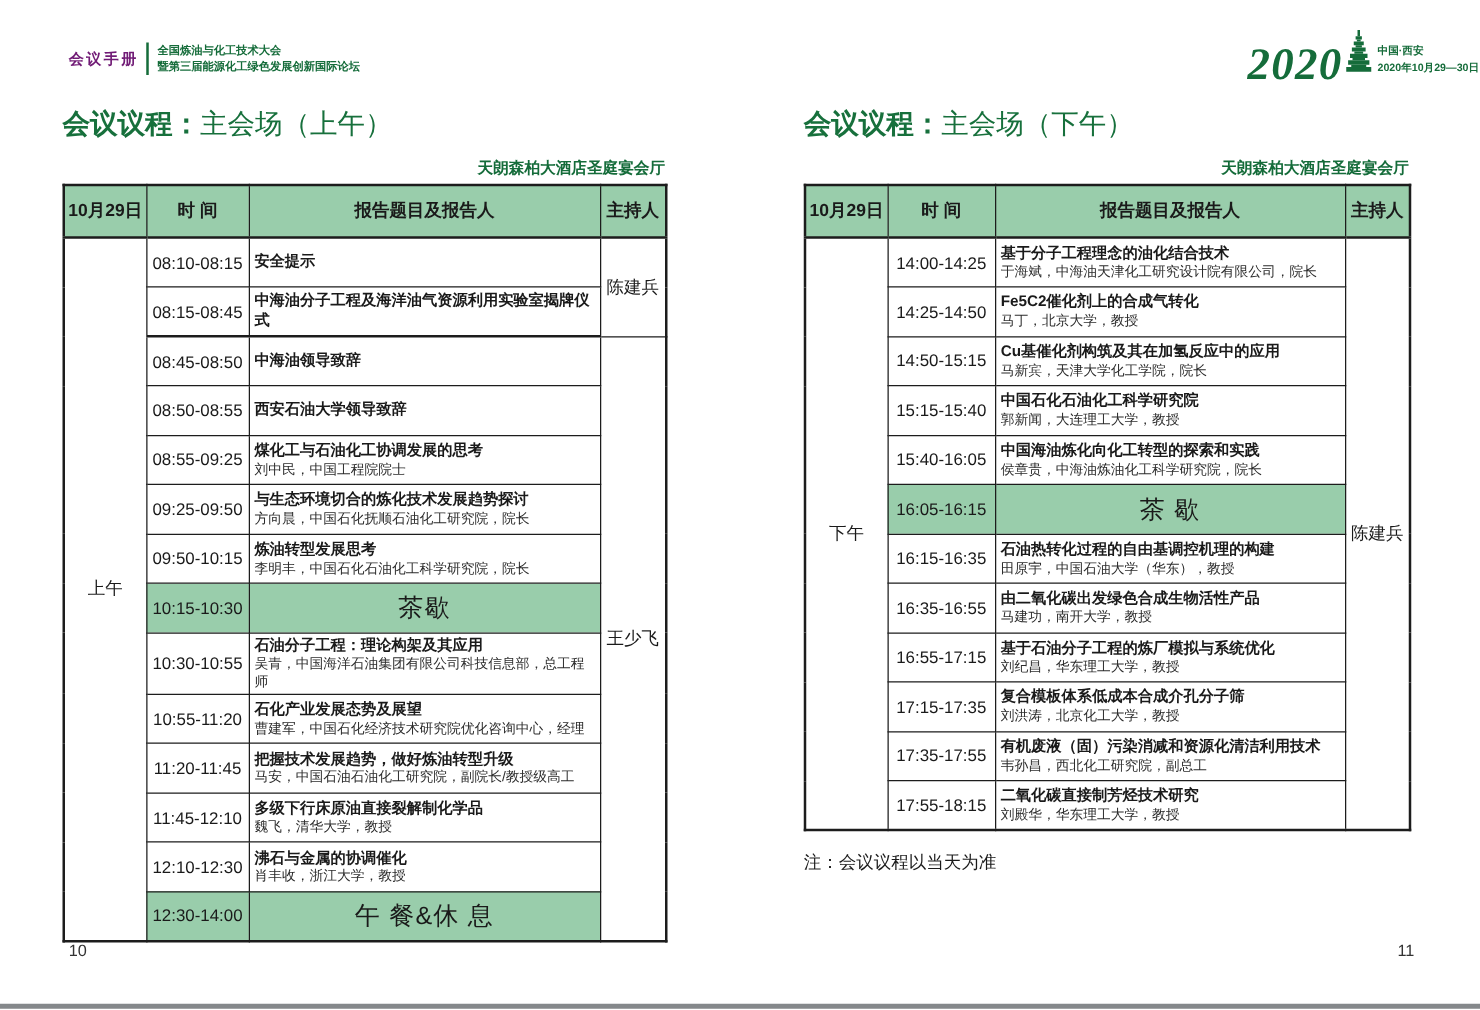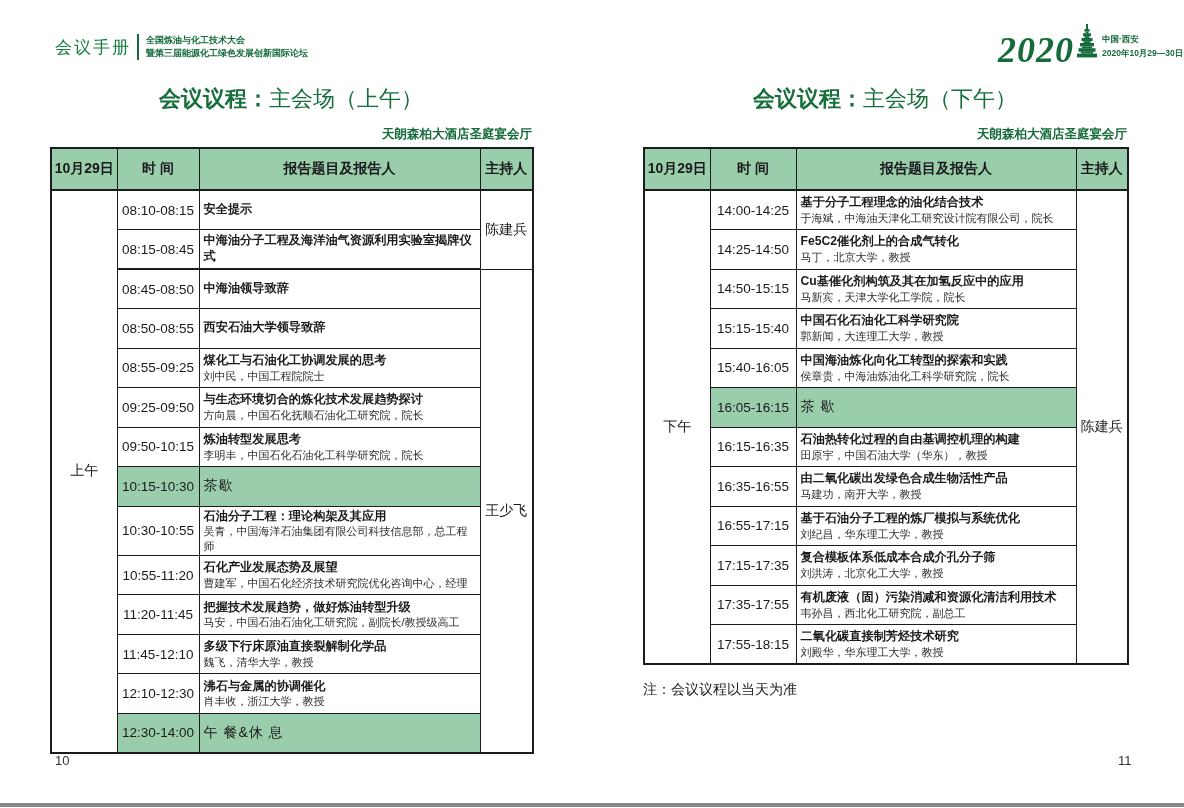--- a/index.html
+++ b/index.html
@@ -1,53 +1,53 @@
 <!DOCTYPE html>
 <html><head>
 <meta charset="utf-8">
 <style>
   * { margin:0; padding:0; box-sizing:border-box; }
   body { background:#e8e8e8; font-family:"Liberation Sans","DejaVu Sans",sans-serif; }
   .page { position:relative; width:1184px; height:808px; background:#ffffff; overflow:hidden; margin:0 auto; }
 
   
   .brand-row { position:absolute; left:55px; top:34px; display:flex; align-items:center; }
-  .brand-main { font-size:17px; font-weight:normal; color:#15803d; letter-spacing:2px; }
+  .brand-main { font-size:12px; font-weight:bold; color:#701a75; letter-spacing:2px; }
   .brand-divider { width:2px; height:26px; background:#156c3a; margin:0 7px 0 6px; }
   .brand-sub { display:flex; flex-direction:column; justify-content:center; }
   .brand-sub div { font-size:9px; font-weight:bold; color:#156c3a; line-height:1.45; }
 
   
   .logo-row { position:absolute; left:998px; top:24px; display:flex; align-items:flex-end; }
   .year { font-family:"Liberation Serif","DejaVu Serif",serif; font-style:italic; font-weight:bold; font-size:36px; line-height:0.9; color:#156c3a; letter-spacing:1px; }
   .pagoda { margin:0 4px 2px 2px; }
   .logo-text { display:flex; flex-direction:column; margin-bottom:6px; }
   .logo-loc { font-size:8.5px; font-weight:bold; color:#156c3a; }
   .logo-dates { font-size:8.5px; font-weight:bold; color:#156c3a; margin-top:2px; }
 
   
   .col { position:absolute; top:84px; }
   .col-left { left:50px; width:482px; }
   .col-right { left:643px; width:484px; }
-  .agenda-title { text-align:center; font-size:22px; color:#17703c; }
+  .agenda-title { text-align:left; font-size:22px; color:#17703c; }
   .agenda-title .pfx { font-weight:bold; }
   .venue { text-align:right; font-size:12.5px; font-weight:bold; color:#156c3a; margin-top:12px; margin-bottom:4px; }
 
   table.agenda { border-collapse:collapse; table-layout:fixed; width:100%; border:2px solid #1c1c1c; }
   table.agenda th, table.agenda td { border:1px solid #1c1c1c; color:#1a1a1a; }
   table.agenda th { height:42px; background:#99cdab; font-weight:bold; font-size:14px; text-align:center; border-bottom-width:2px; }
   table.agenda tbody tr { height:39.5px; }
   td.time-cell { font-size:13.5px; text-align:center; white-space:nowrap; }
   td.content-cell { padding:2px 4px; vertical-align:middle; }
   .talk-title { font-size:12.2px; font-weight:bold; line-height:1.3; }
   .talk-speaker { font-size:11px; color:#2b2b2b; line-height:1.3; }
   td.session-cell { font-size:14px; text-align:center; }
   td.mod-cell { font-size:14px; text-align:center; }
   td.hl { background:#99cdab; }
-  td.break-cell { font-size:14px; letter-spacing:1px; }
+  td.break-cell { text-align:center; font-size:20px; letter-spacing:1px; }
   tr.thick-bottom td { border-bottom-width:2px; }
 
   .note { margin-top:16px; font-size:14px; color:#1a1a1a; }
   .page-num { position:absolute; top:753px; font-size:13px; color:#333; }
   .page-num.left { left:55px;text-align:right; }
   .page-num.right { left:1118px; }
   .bottom-bar { position:absolute; left:0; bottom:1px; width:100%; height:4px; background:#85888b; }
 </style>
 </head>
 <body>

